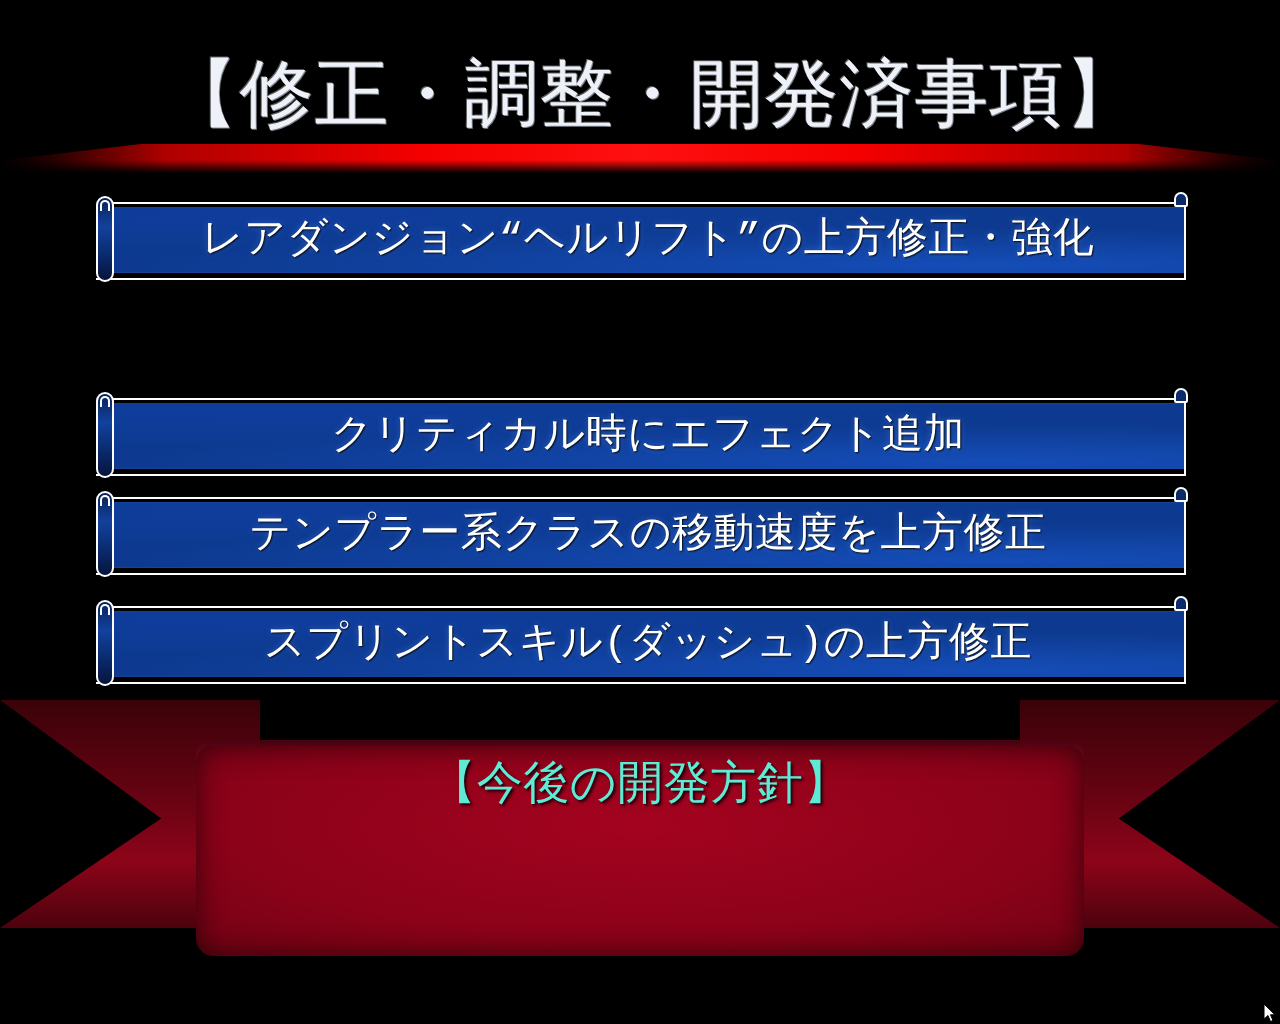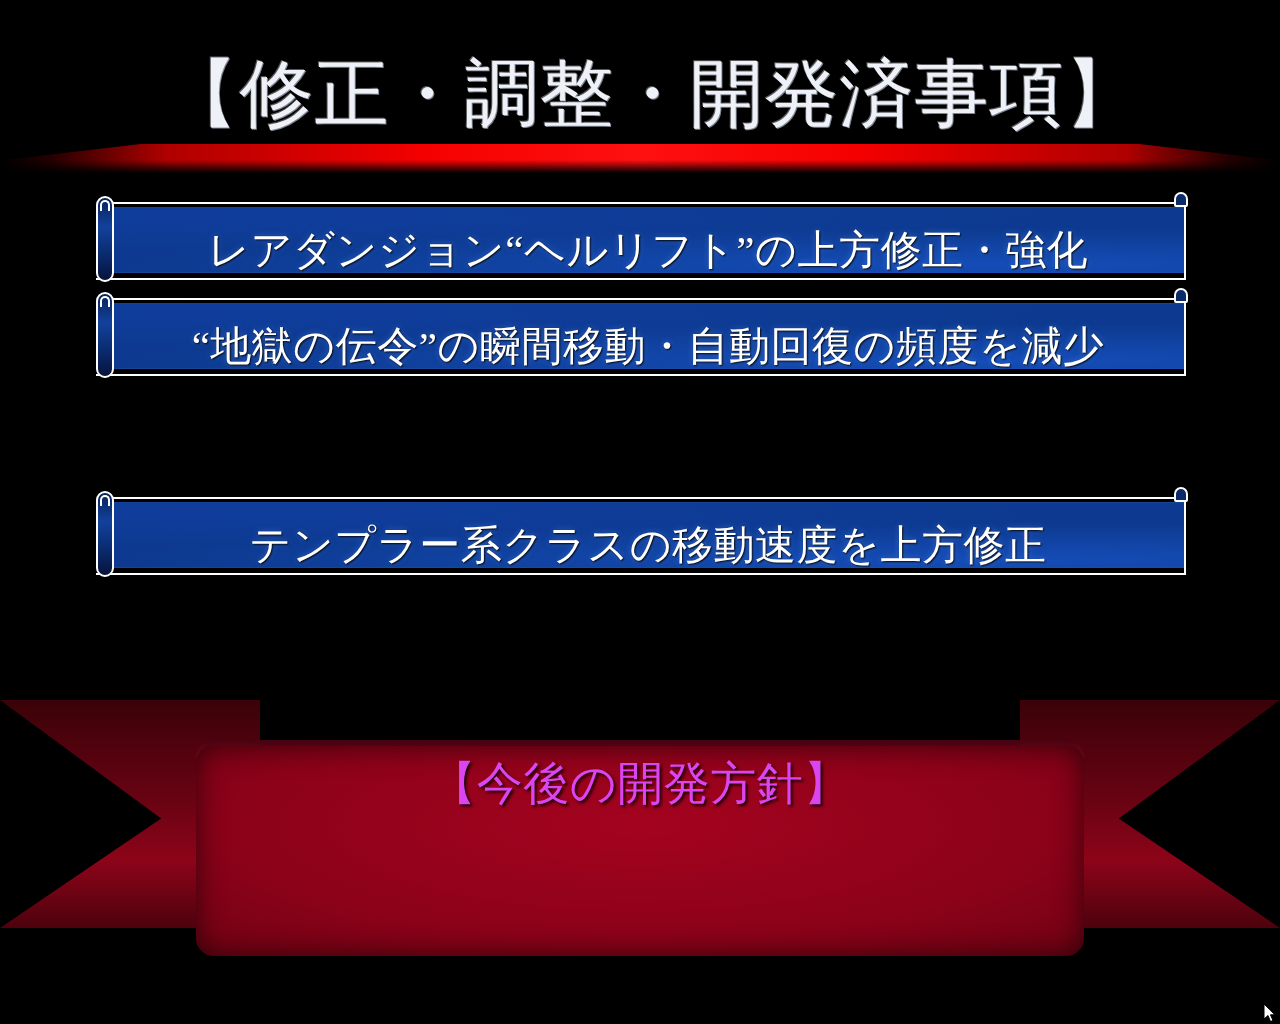--- a/index.html
+++ b/index.html
@@ -201,23 +201,22 @@
     width: 1076px;
     height: 66px;
     display: flex;
     align-items: center;
     justify-content: center;
     color: #ffffff;
     font-size: 41px;
     line-height: 52px;
     letter-spacing: 0.5px;
     white-space: nowrap;
-    font-family: Liberation Serif, serif;
+    font-family: Liberation Mono, monospace;
     text-shadow: 1px 1px 2px rgba(0,0,0,0.9), 0 0 6px rgba(120,170,255,0.35);
-    margin-top: 10px;
   }
 
   
   #ribbon {
     position: absolute;
     left: 0;
     top: 700px;
     width: 1280px;
     height: 262px;
   }
@@ -261,26 +260,26 @@
     background:
       radial-gradient(120% 140% at 50% 38%, #a4031f 0%, #8c0219 38%, #650211 70%, #3d0209 100%);
     box-shadow: 0 0 28px rgba(0,0,0,0.6) inset;
   }
   #ribbon-text {
     position: absolute;
     top: 52px;
     left: 0;
     width: 1280px;
     text-align: center;
-    color: #d946ef;
+    color: #5eead4;
     font-size: 46px;
     line-height: 62px;
     letter-spacing: 0.5px;
     white-space: nowrap;
-    font-family: Liberation Sans, sans-serif;
+    font-family: Liberation Serif, serif;
     text-shadow: 2px 2px 3px rgba(0,0,0,0.85);
   }
   #ribbon-text .line { display: block; }
   #ribbon-text .line.head { font-size: 46px; }
 
   
   #cursor-artifact {
     position: absolute;
     right: 2px;
     bottom: 0px;
@@ -301,37 +300,44 @@
   <div id="bars">
 
     <div class="bar-row r0">
       <div class="bar-plate"></div>
       <div class="bar-frame"></div>
       <div class="bar-rod"></div>
       <div class="bar-hook"></div>
       <div class="bar-text">レアダンジョン“ヘルリフト”の上方修正・強化</div>
     </div>
 
-    <div class="bar-row r1">
+
+    <div class="bar-row r2">
       <div class="bar-plate"></div>
       <div class="bar-frame"></div>
       <div class="bar-rod"></div>
       <div class="bar-hook"></div>
-      <div class="bar-text">“地獄の伝令”の瞬間移動・自動回復の頻度を減少</div>
-    </div>
-
+      <div class="bar-text">クリティカル時にエフェクト追加</div>
+    </div>
 
     <div class="bar-row r3">
       <div class="bar-plate"></div>
       <div class="bar-frame"></div>
       <div class="bar-rod"></div>
       <div class="bar-hook"></div>
       <div class="bar-text">テンプラー系クラスの移動速度を上方修正</div>
     </div>
 
+    <div class="bar-row r4">
+      <div class="bar-plate"></div>
+      <div class="bar-frame"></div>
+      <div class="bar-rod"></div>
+      <div class="bar-hook"></div>
+      <div class="bar-text">スプリントスキル(ダッシュ)の上方修正</div>
+    </div>
 
   </div>
 
   <div id="ribbon">
     <div class="ribbon-tail left"></div>
     <div class="ribbon-tail right"></div>
     <div class="ribbon-lip"></div>
     <div class="ribbon-panel"></div>
     <div id="ribbon-text">
       <span class="line head">【今後の開発方針】</span>

